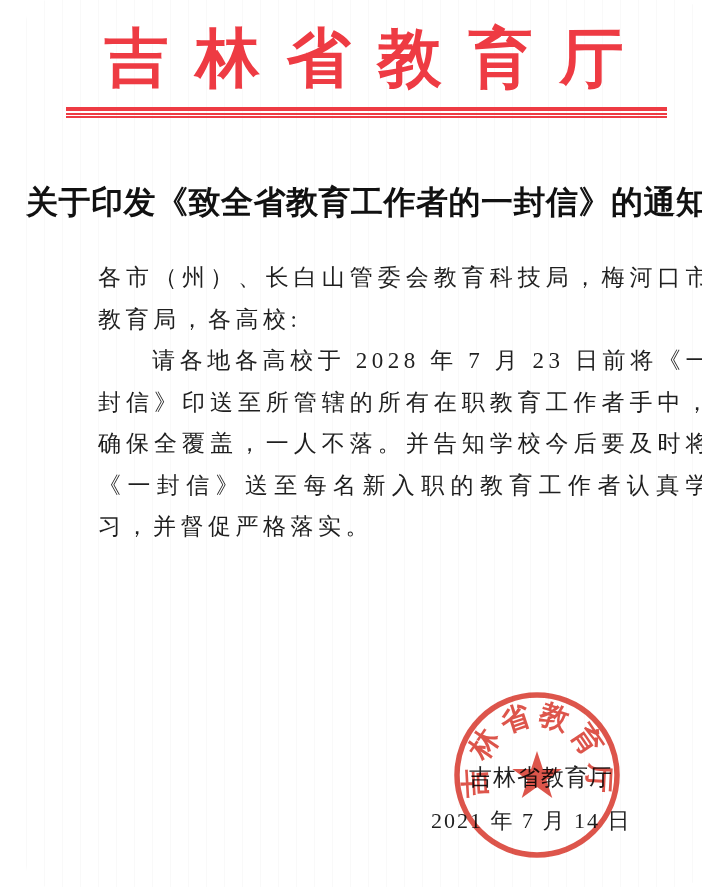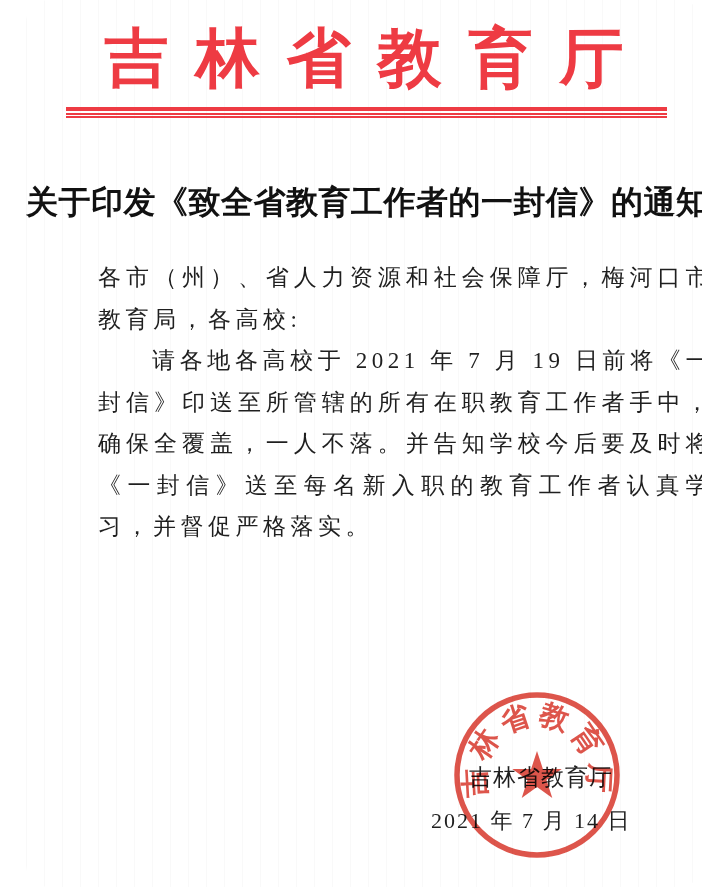--- a/index.html
+++ b/index.html
@@ -109,22 +109,22 @@
 
   <div class="rules">
     <div class="rule-thick"></div>
     <div class="rule-medium"></div>
     <div class="rule-thin"></div>
   </div>
 
   <div class="doc-title">关于印发《致全省教育工作者的一封信》的通知</div>
 
   <div class="body-text">
-    <p>各市（州）、省人力资源和社会保障厅，梅河口市教育局，各高校:</p>
-    <p class="indent">请各地各高校于 2021 年 7 月 19 日前将《一封信》印送至所管辖的所有在职教育工作者手中，确保全覆盖，一人不落。并告知学校今后要及时将《一封信》送至每名新入职的教育工作者认真学习，并督促严格落实。</p>
+    <p>各市（州）、长白山管委会教育科技局，梅河口市教育局，各高校:</p>
+    <p class="indent">请各地各高校于 2028 年 7 月 23 日前将《一封信》印送至所管辖的所有在职教育工作者手中，确保全覆盖，一人不落。并告知学校今后要及时将《一封信》送至每名新入职的教育工作者认真学习，并督促严格落实。</p>
   </div>
 
   <div class="signature-org">吉林省教育厅</div>
 
   <div class="signature-date">2021 年 7 月 14 日</div>
 
   <svg class="seal" viewBox="0 0 174 174">
     <defs>
       <filter id="soft" x="-10%" y="-10%" width="120%" height="120%">
         <feGaussianBlur stdDeviation="0.35"></feGaussianBlur>

